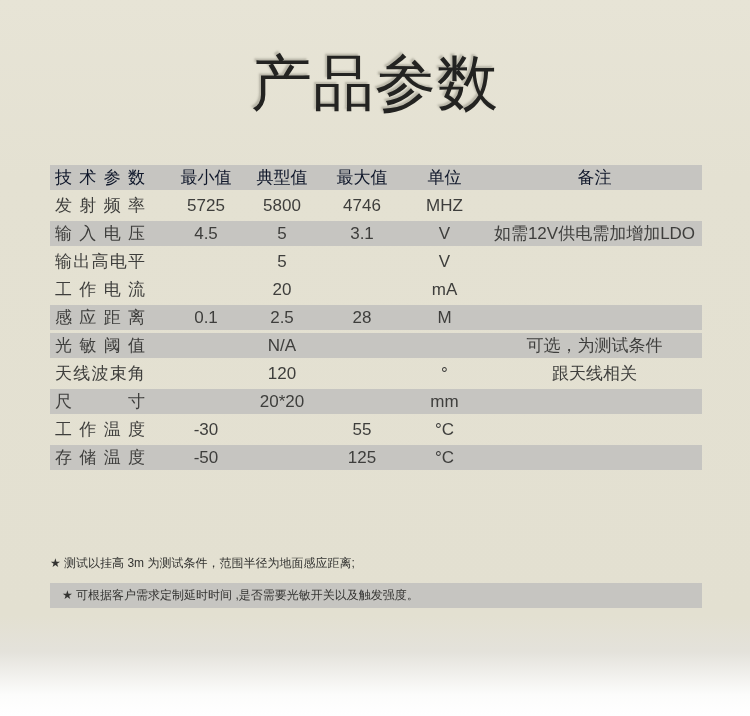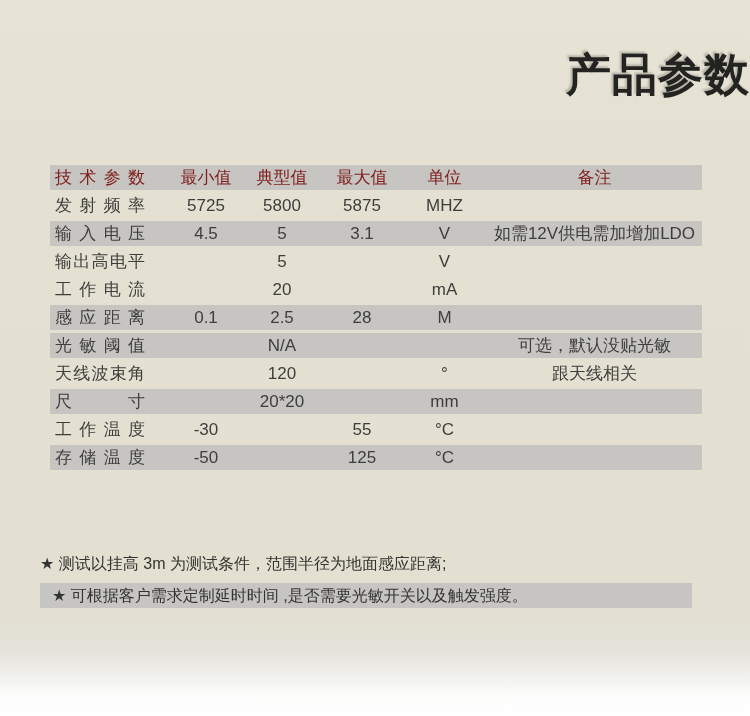--- a/index.html
+++ b/index.html
@@ -23,24 +23,24 @@
       #e4e2db 91%,
       #fcfcfb 97%,
       #ffffff 100%);
   }
   .page-title {
     position: absolute;
     top: 50px;
     left: 0;
     width: 100%;
     margin: 0;
-    text-align: right;
-    font-size: 45px;
+    text-align: center;
+    font-size: 61px;
     line-height: 1.1;
-    font-weight: 700;
+    font-weight: 400;
     letter-spacing: 1px;
     color: #232321;
     text-shadow: -2px -2px 2px rgba(130, 128, 116, 0.45);
   }
   table.spec-table {
     position: absolute;
     top: 162px;
     left: 50px;
     width: 652px;
     table-layout: fixed;
@@ -52,42 +52,42 @@
   table.spec-table th,
   table.spec-table td {
     height: 25px;
     padding: 0;
     font-weight: normal;
     text-align: center;
     white-space: nowrap;
     overflow: hidden;
   }
   table.spec-table th {
-    color: #7f1d1d;
+    color: #0f172a;
   }
   tr.shaded th,
   tr.shaded td {
     background: #c6c5c1;
   }
   .param-cell {
     text-align: left !important;
     padding-left: 5px !important;
   }
   .param-label {
     display: inline-block;
     width: 90px;
     text-align: justify;
     text-align-last: justify;
   }
   .notes {
     position: absolute;
     top: 551px;
-    left: 40px;
+    left: 50px;
     width: 652px;
-    font-size: 16px;
+    font-size: 12px;
     color: #333331;
   }
   .note {
     height: 25px;
     line-height: 25px;
     white-space: nowrap;
     overflow: hidden;
   }
   .note.shaded {
     margin-top: 7px;
@@ -119,21 +119,21 @@
         <th>最大值</th>
         <th>单位</th>
         <th>备注</th>
       </tr>
     </thead>
     <tbody>
         <tr>
           <td class="param-cell"><span class="param-label">发射频率</span></td>
           <td>5725</td>
           <td>5800</td>
-          <td>5875</td>
+          <td>4746</td>
           <td>MHZ</td>
           <td></td>
         </tr>
         <tr class="shaded">
           <td class="param-cell"><span class="param-label">输入电压</span></td>
           <td>4.5</td>
           <td>5</td>
           <td>3.1</td>
           <td>V</td>
           <td>如需12V供电需加增加LDO</td>
@@ -161,21 +161,21 @@
           <td>28</td>
           <td>M</td>
           <td></td>
         </tr>
         <tr class="shaded">
           <td class="param-cell"><span class="param-label">光敏阈值</span></td>
           <td></td>
           <td>N/A</td>
           <td></td>
           <td></td>
-          <td>可选，默认没贴光敏</td>
+          <td>可选，为测试条件</td>
         </tr>
         <tr>
           <td class="param-cell"><span class="param-label">天线波束角</span></td>
           <td></td>
           <td>120</td>
           <td></td>
           <td>°</td>
           <td>跟天线相关</td>
         </tr>
         <tr class="shaded">

